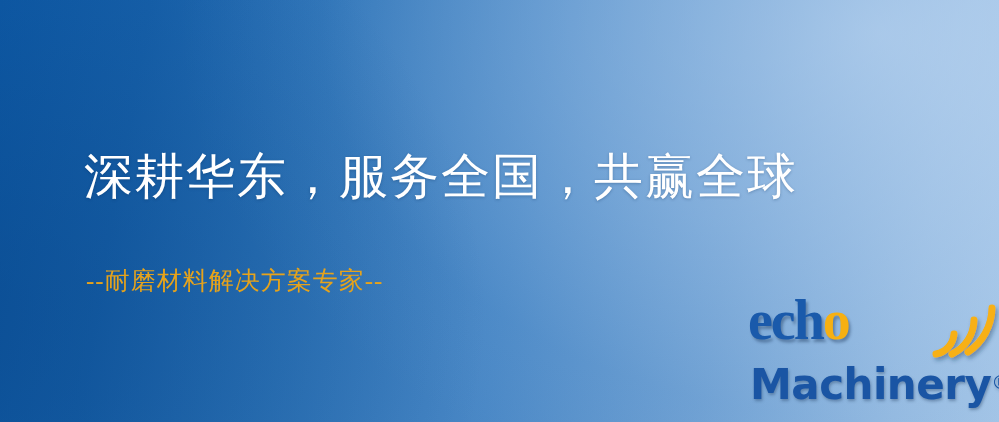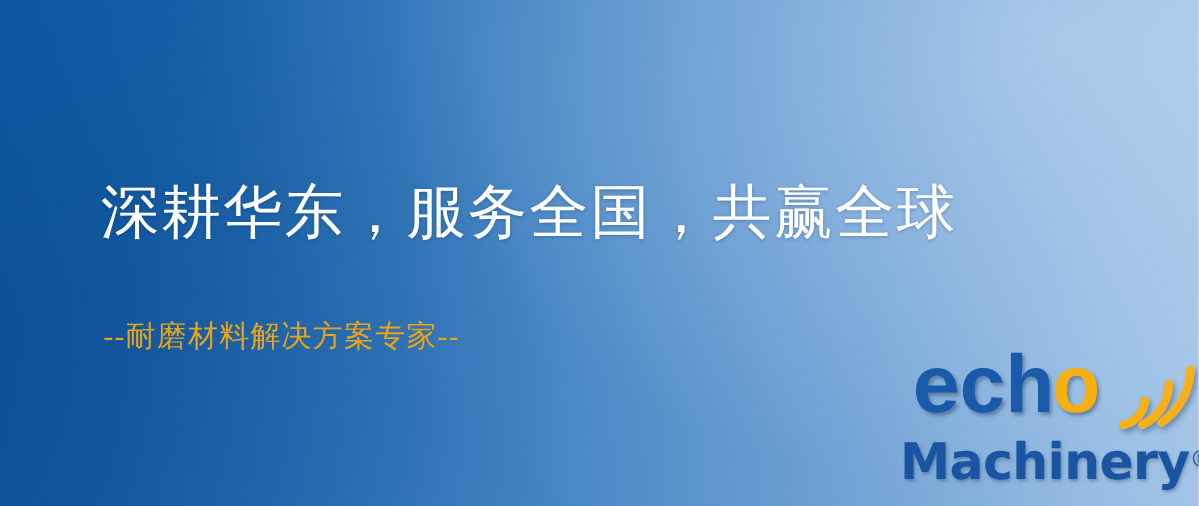--- a/index.html
+++ b/index.html
@@ -88,28 +88,27 @@
     position: absolute;
     left: 0;
     top: 0;
     width: 255px;
     height: 78px;
   }
   .logo-echo {
     position: absolute;
     left: 4px;
     top: -4px;
-    font-family: Liberation Mono, monospace;
-    font-size: 68px;
+    font-family: Liberation Serif, serif;
+    font-size: 56px;
     font-weight: bold;
     letter-spacing: -2px;
     line-height: 1;
     color: #1a5aab;
     text-shadow: 2px 3px 3px rgba(20,45,80,0.40);
-    margin-left: 12px;
   }
   .logo-echo .o-gold {
     color: #f7b012;
   }
   .logo-waves {
     position: absolute;
     left: 186px;
     top: -2px;
     width: 72px;
     height: 66px;

